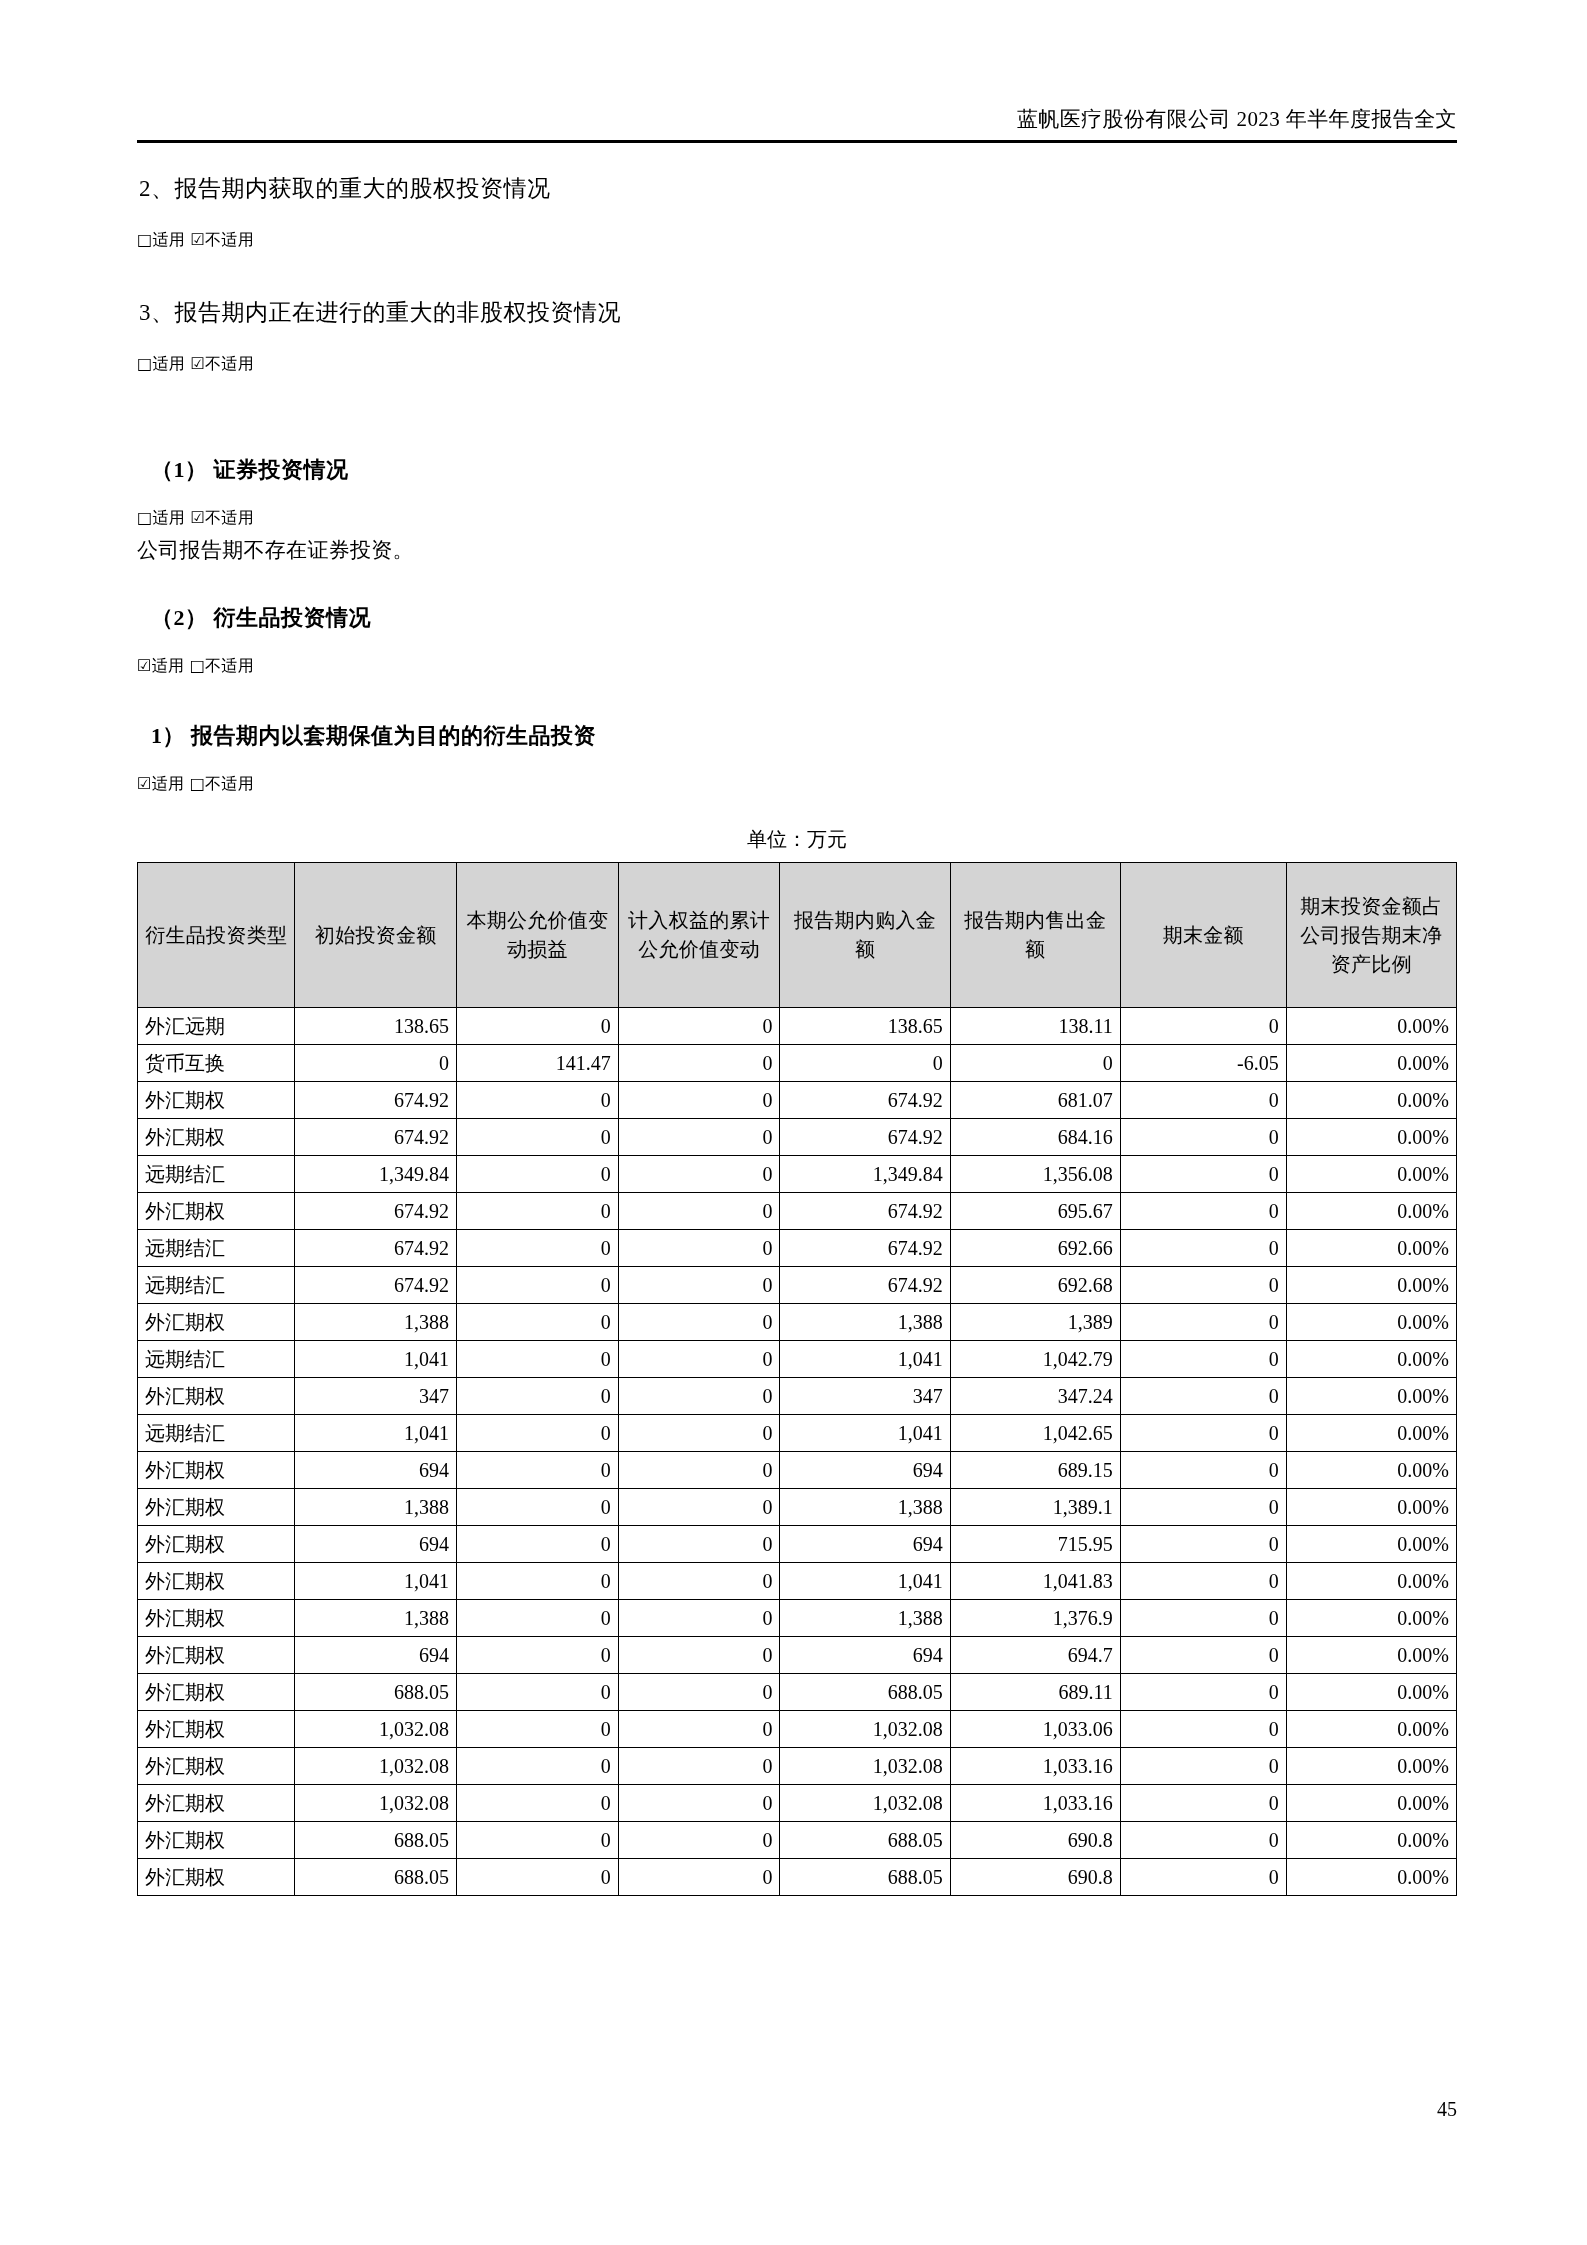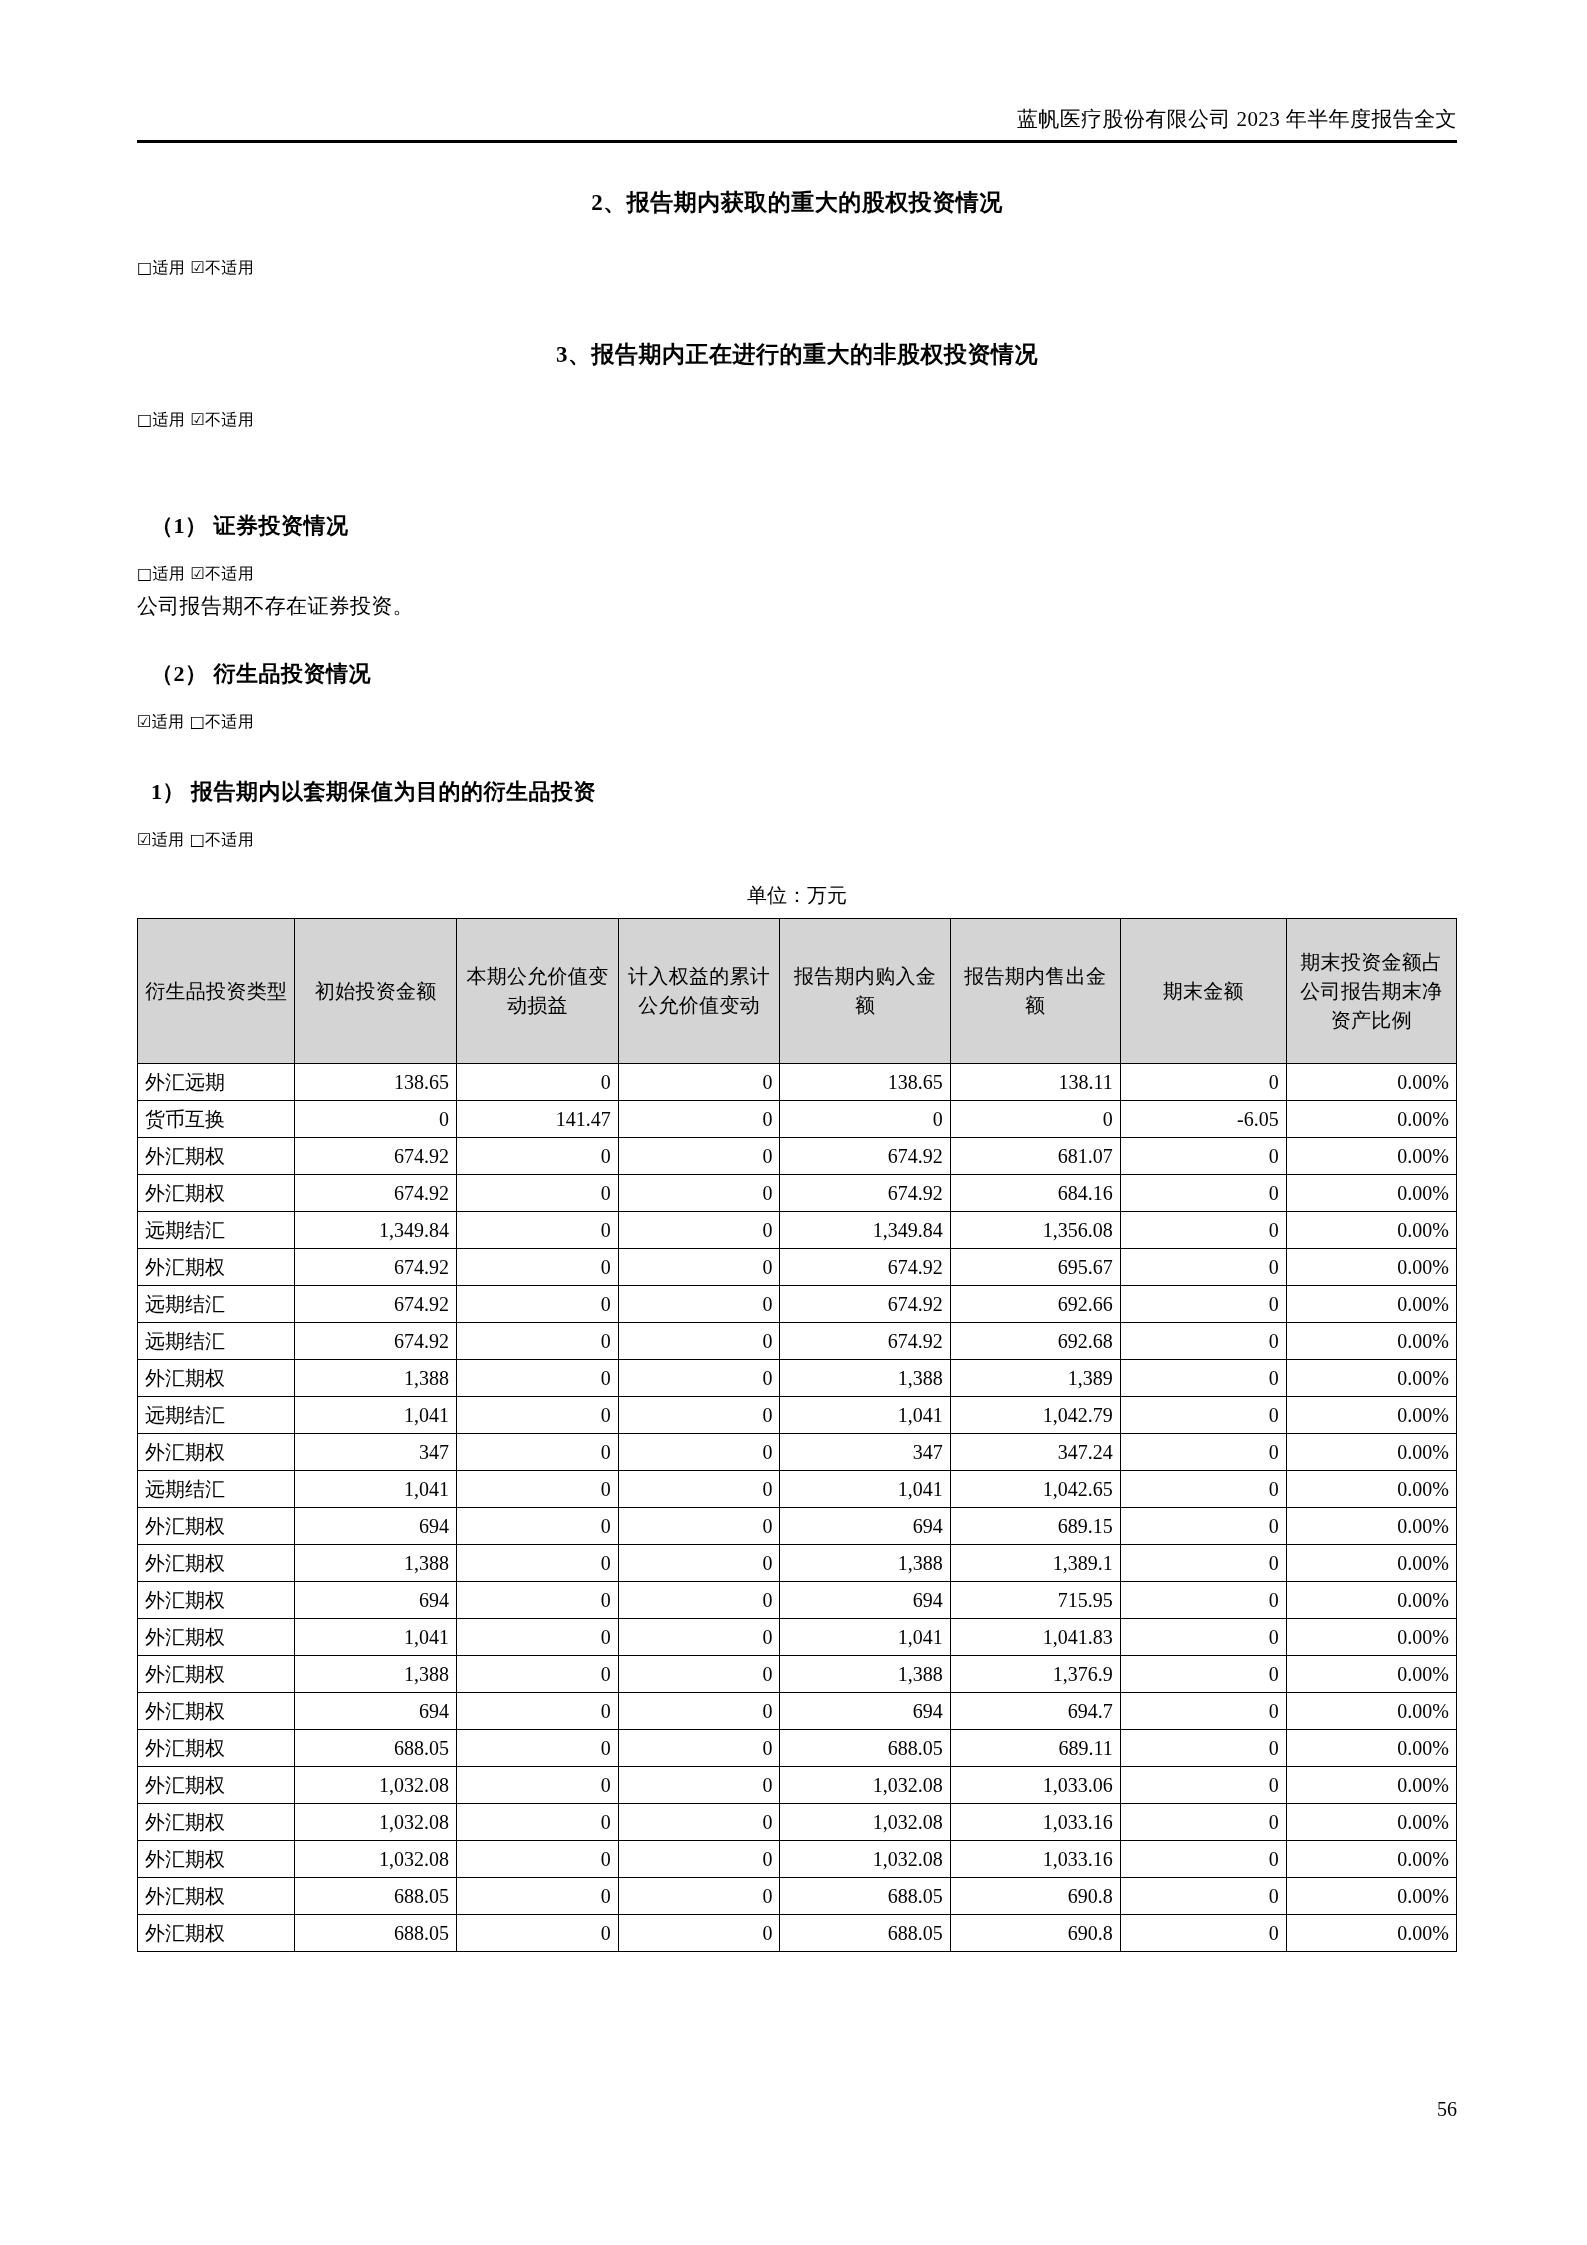--- a/index.html
+++ b/index.html
@@ -43,26 +43,25 @@
     position: absolute;
     left: 137px;
     top: 140px;
     width: 1320px;
     height: 3px;
     background: #000;
   }
 
   
   .h-sec {
-    font-weight: bold;
+    font-weight: normal;
     font-size: 23px;
     line-height: 34px;
     letter-spacing: 0.5px;
-    margin: 16px;
-    text-align: center;
+    margin: 2px;
   }
   .h-sub {
     font-weight: bold;
     font-size: 22px;
     line-height: 32px;
     letter-spacing: 0.5px;
     margin: 0;
     font-family: Liberation Serif, serif;
   }
   .para {
@@ -443,15 +442,15 @@
             <td class="c-num">688.05</td>
             <td class="c-num">690.8</td>
             <td class="c-num">0</td>
             <td class="c-num">0.00%</td>
           </tr>
         </tbody>
     </table>
 
   </div>
 
-  <div class="page-number">56</div>
+  <div class="page-number">45</div>
 
 </div>
 
 </body></html>

